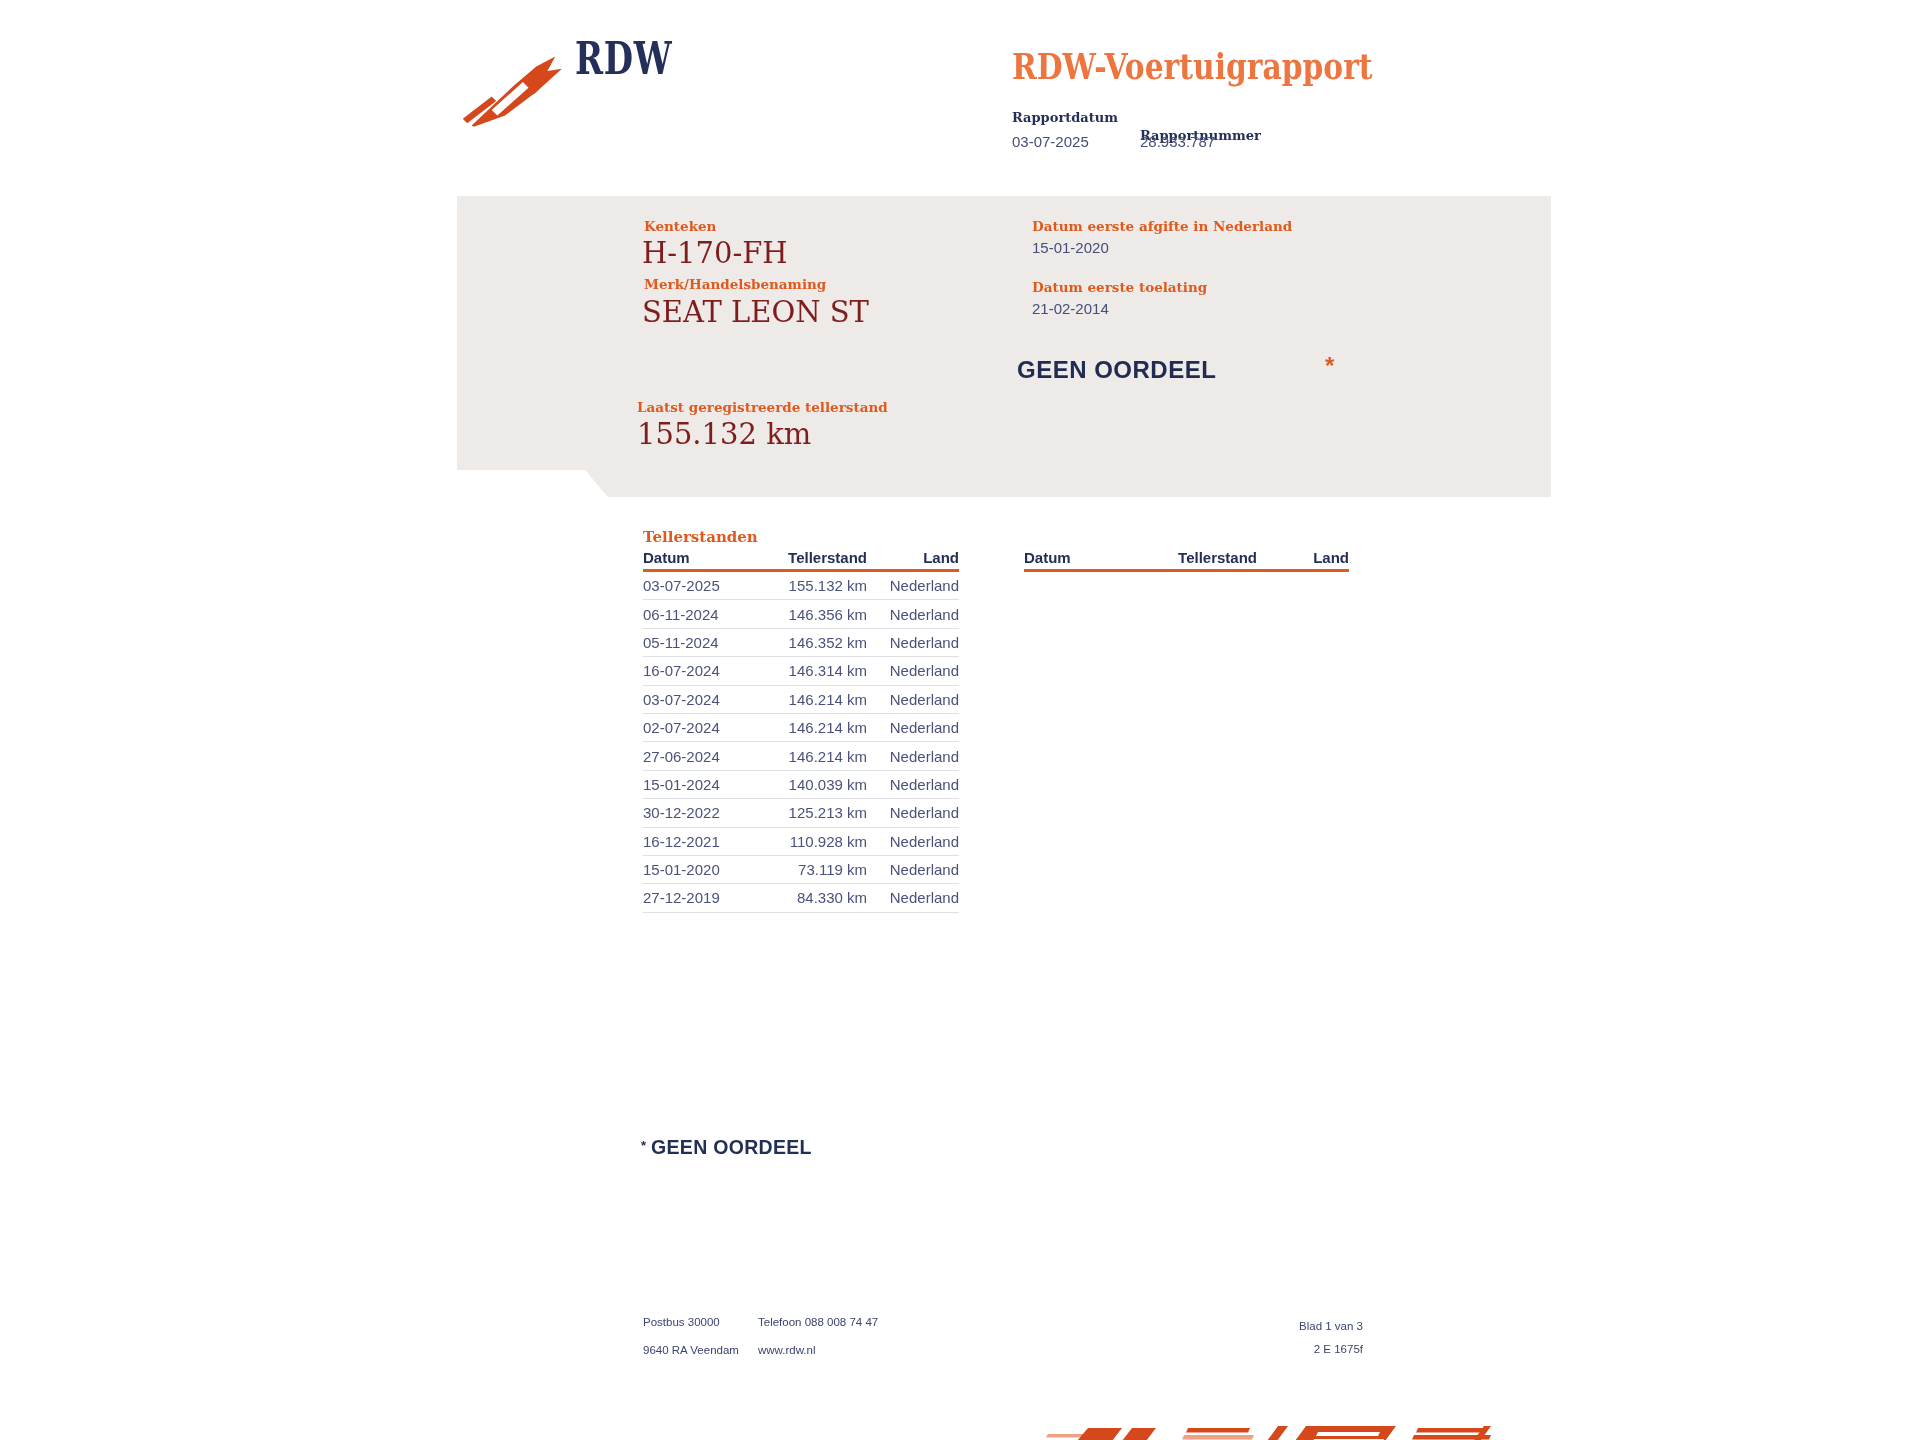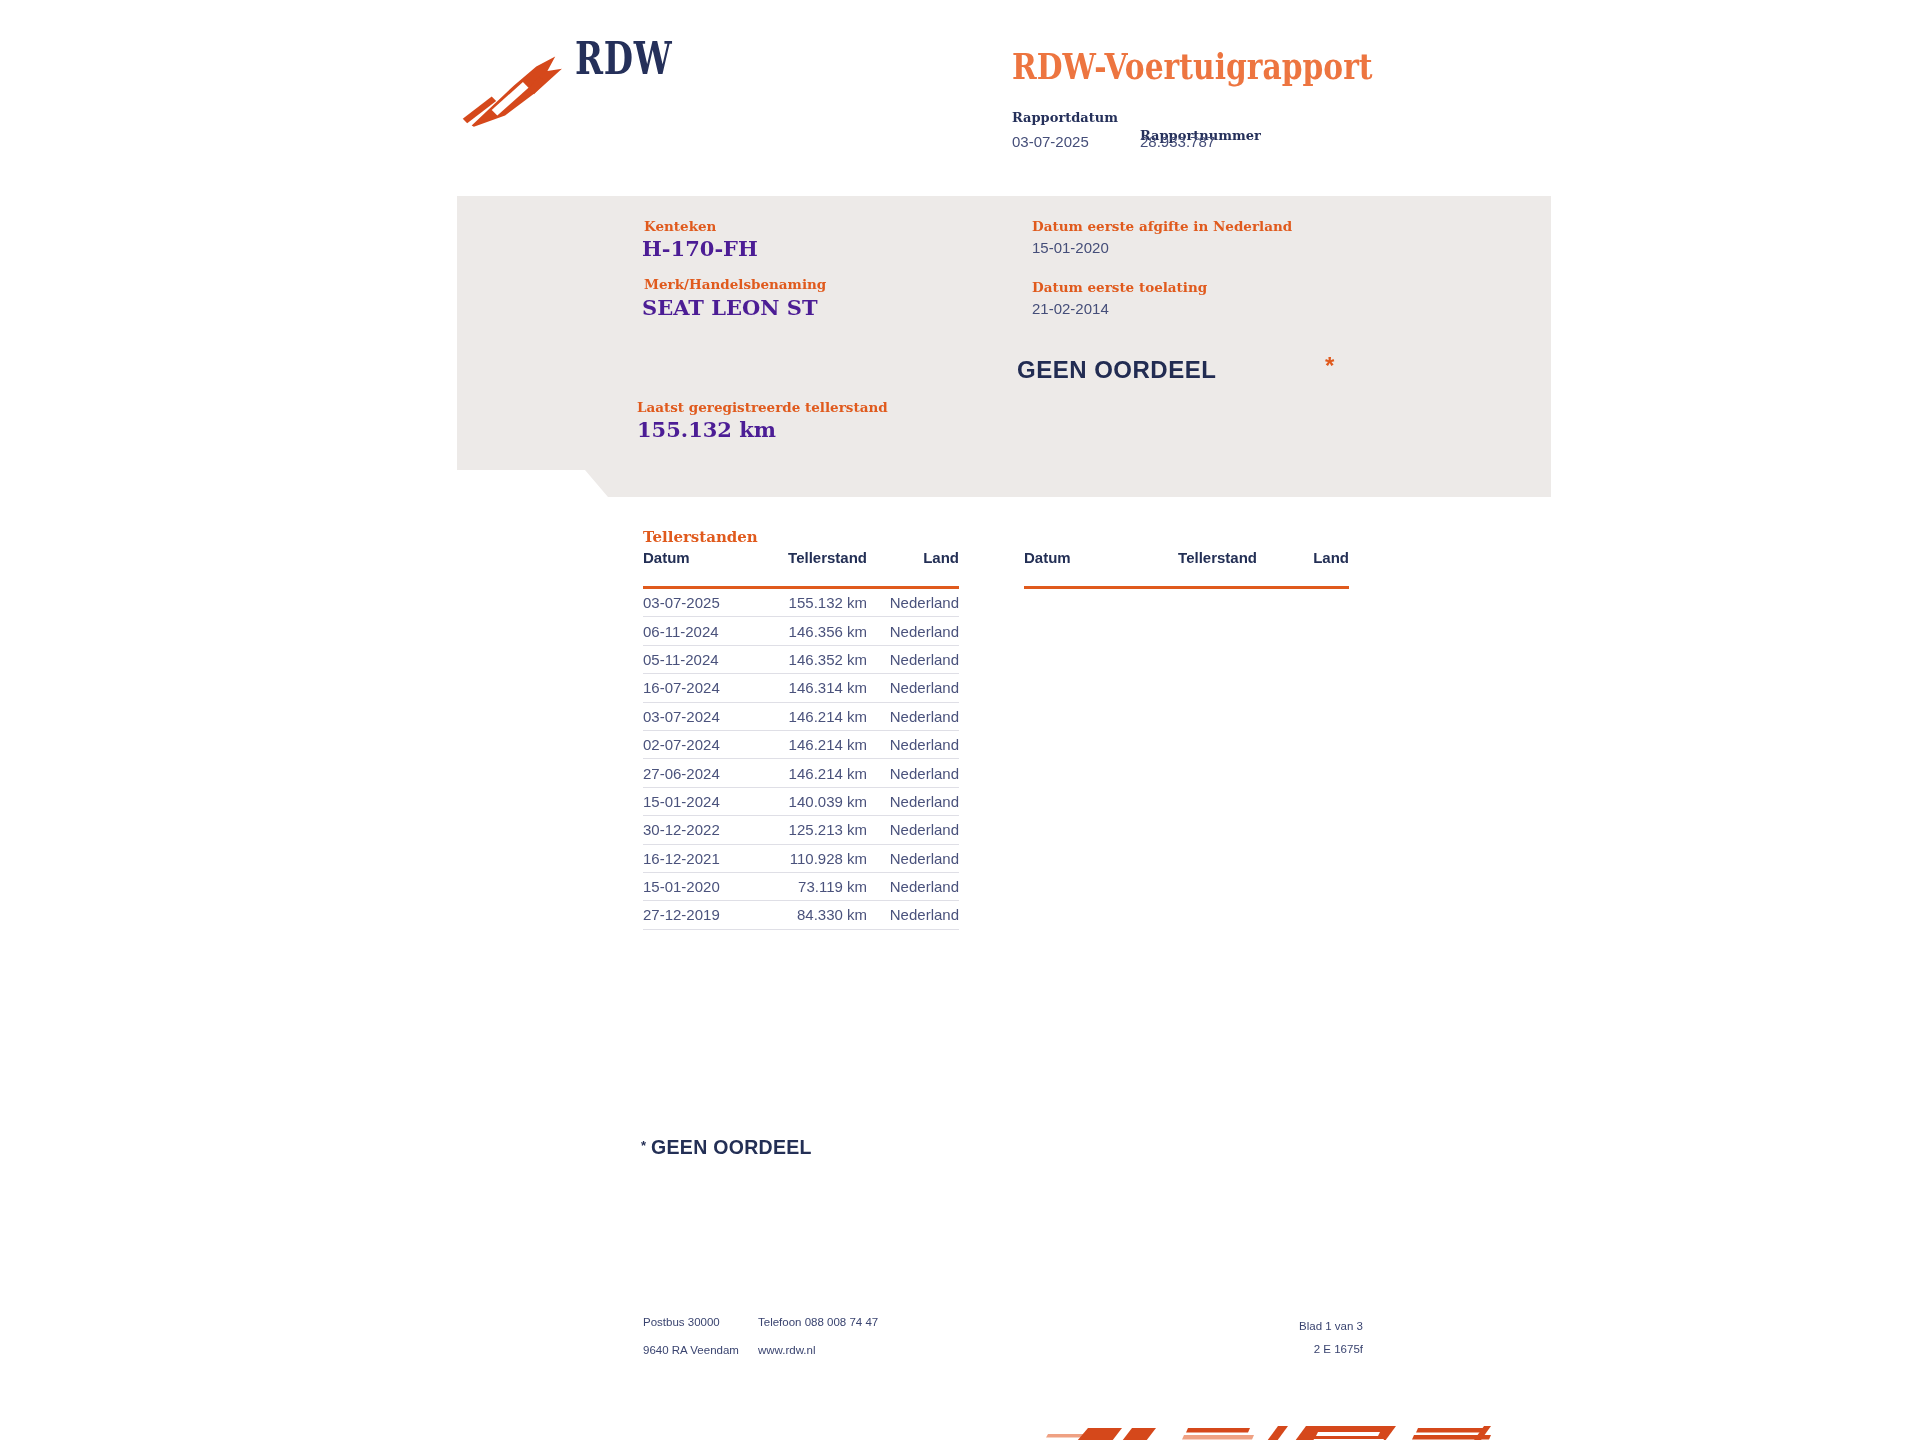--- a/index.html
+++ b/index.html
@@ -14,29 +14,29 @@
               transform:scaleX(0.75); transform-origin:left top; letter-spacing:1px; line-height:1; }
   .doc-title { left:1012px; top:48px; font-size:35px; font-weight:bold; color:#ED7540;
                transform:scaleX(0.85); transform-origin:left top; line-height:1.1; white-space:nowrap; }
   .meta-label { top:110px; font-size:13px; font-weight:bold; color:#25305A; white-space:nowrap; }
   .meta-value { top:133px; font-size:15px; color:#454E79; white-space:nowrap; }
 
   
   .vehicle-box { left:457px; top:196px; width:1094px; height:301px; background:#EDEAE8;
                  clip-path:polygon(0 0, 100% 0, 100% 100%, 13.8% 100%, 11.7% 91%, 0 91%); }
   .box-label { font-size:13.5px; font-weight:bold; color:#E05A1D; white-space:nowrap; }
-  .box-value-lg { font-size:21px; color:#4c1d95; white-space:nowrap;font-weight:bold; }
+  .box-value-lg { font-size:29px; color:#7f1d1d; white-space:nowrap; }
   .verdict { font-size:24px; font-weight:bold; color:#222C52; letter-spacing:0.5px; white-space:nowrap; }
   .verdict-star { font-size:24px; font-weight:bold; color:#E05A1D; }
   .box-value-sm { font-size:15px; color:#454E79; white-space:nowrap; }
 
   
   .section-title { font-size:15px; font-weight:bold; color:#E05A1D; white-space:nowrap; }
   .ttable { }
-  .thead { display:flex; align-items:flex-end; padding-bottom:20px; border-bottom:3px solid #E05A1D;
+  .thead { display:flex; align-items:flex-end; padding-bottom:3px; border-bottom:3px solid #E05A1D;
            font-size:15px; font-weight:bold; color:#232F55; }
   .trow  { display:flex; align-items:center; height:27.4px; border-bottom:1.5px solid #DFDFE6;
            font-size:15px; color:#4A527C; }
   .tcell.c0 { flex:0 0 105px; text-align:left; }
   .tcell.c1 { flex:1 1 auto;  text-align:right; }
   .tcell.c2 { flex:0 0 92px;  text-align:right; }
 
   
   .footnote-head { display:flex; align-items:flex-start; gap:5px; }
   .footnote-star { font-size:13px; font-weight:bold; color:#232F55; padding-top:2px; }

